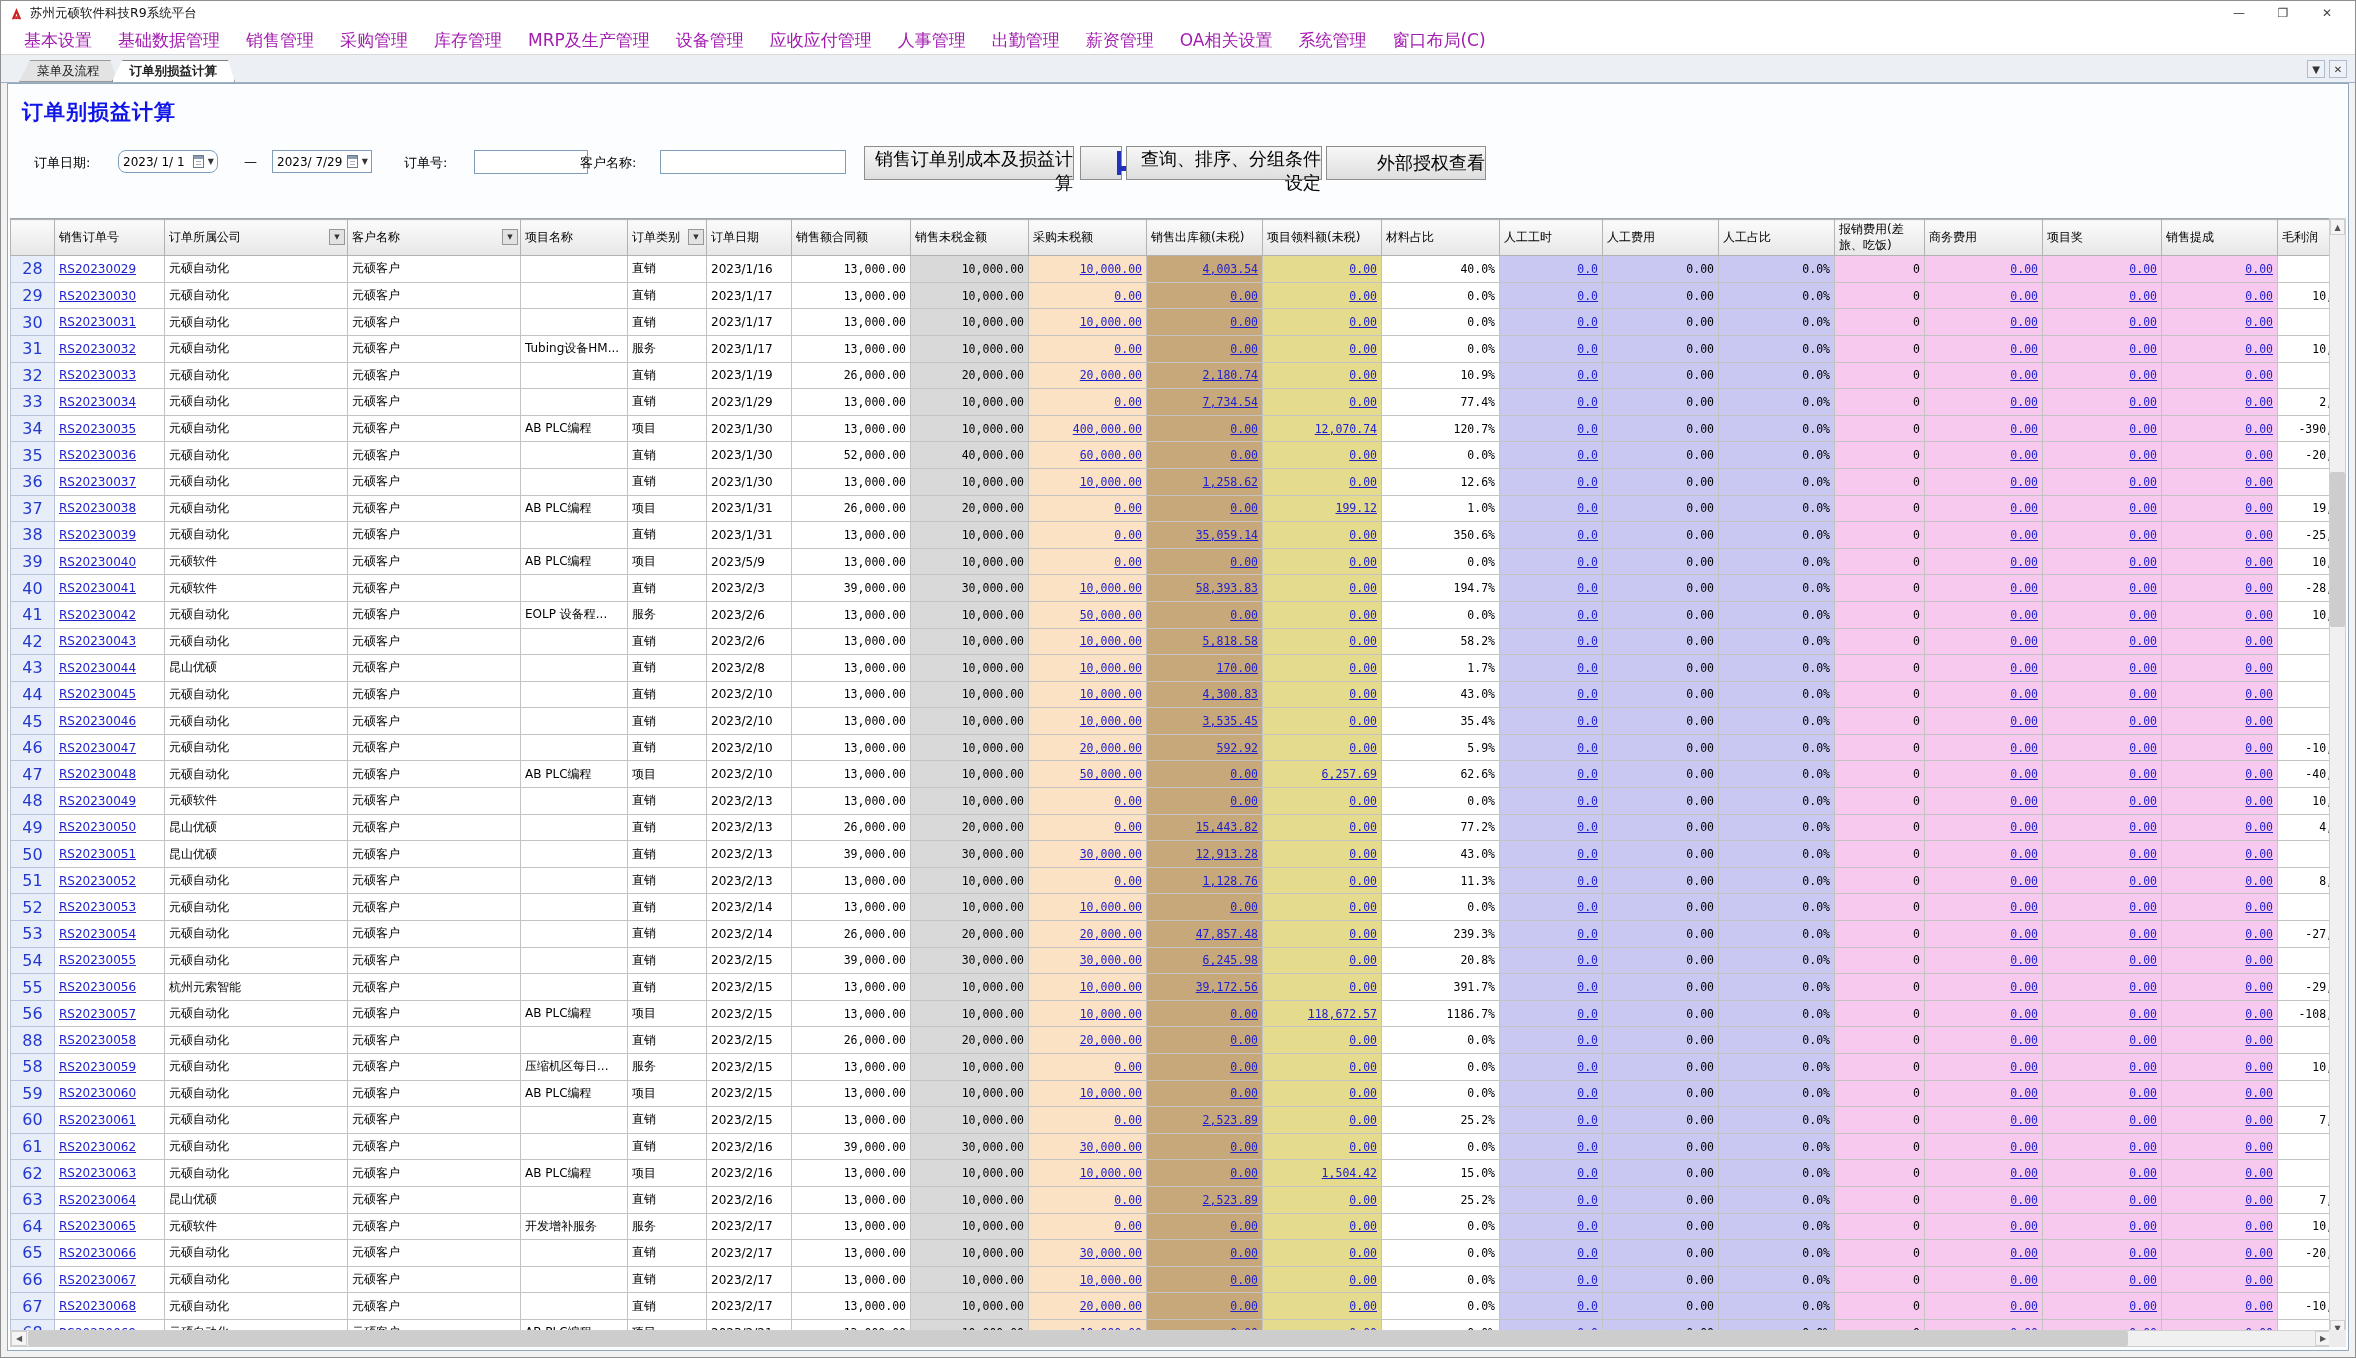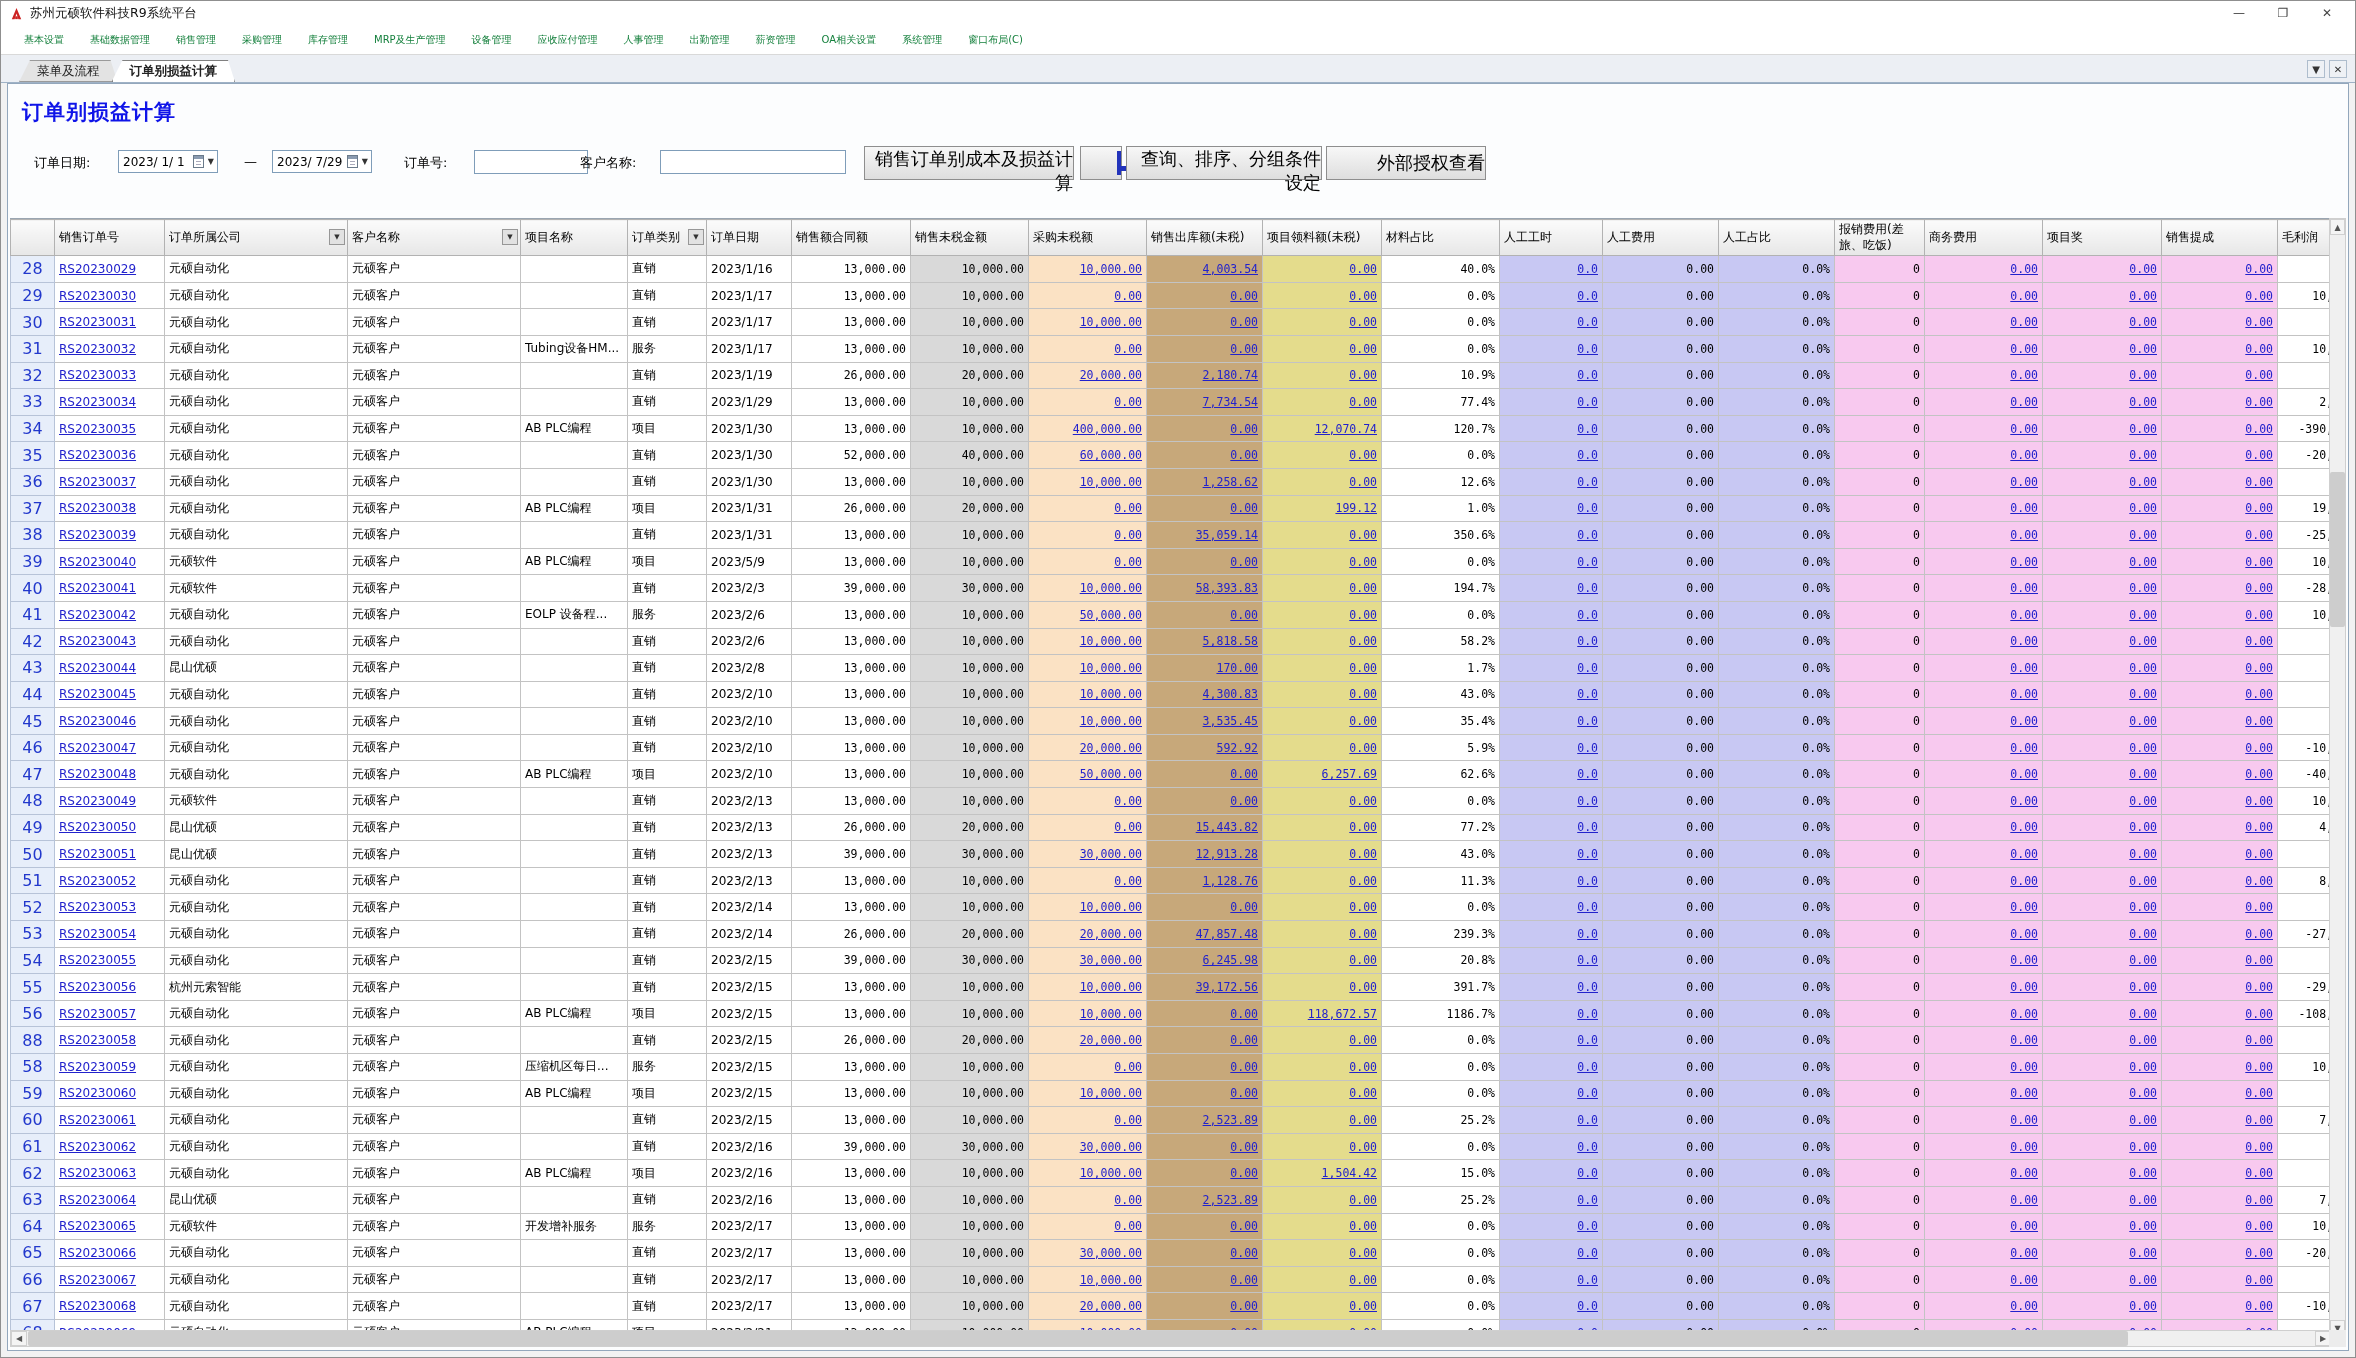--- a/index.html
+++ b/index.html
@@ -9,21 +9,21 @@
 
   
   .titlebar { height:24px; background:#ffffff; display:flex; align-items:center; padding:0 6px; }
   .logo { width:15px; height:15px; margin:0 6px 0 2px; flex:0 0 auto; }
   .title-text { font-size:12.5px; color:#111; }
   .win-controls { margin-left:auto; display:flex; }
   .win-btn { width:44px; height:22px; text-align:center; line-height:22px; font-size:12px; color:#444; cursor:default; }
 
   
   .menubar { height:30px; background:#ffffff; display:flex; align-items:center; padding:0 10px; border-bottom:1px solid #d9d9d9; }
-  .menu-item { padding:0 13px; font-size:10px; color:#15803d; height:24px; line-height:24px; }
+  .menu-item { padding:0 13px; font-size:17px; color:#a21caf; height:24px; line-height:24px; }
 
   
   .tabstrip { height:28px; background:#eceff4; position:relative; display:flex; align-items:flex-end; padding-left:18px; border-bottom:1px solid #9fb2c6; }
   .tab { height:22px; line-height:21px; padding:0 18px; font-size:12.5px; color:#222; background:#e3e3e3;
          clip-path:polygon(11px 0, calc(100% - 7px) 0, 100% 100%, 0 100%); margin-right:-6px; box-shadow:inset 0 0 0 1px #9a9a9a; }
   .tab.active { background:#ffffff; font-weight:bold; z-index:2; box-shadow:inset 0 1px 0 #808080, inset 1px 0 0 #808080, inset -1px 0 0 #808080; }
   .tabstrip-btns { position:absolute; right:8px; top:5px; display:flex; gap:4px; }
   .strip-btn { width:18px; height:18px; font-size:10px; line-height:17px; text-align:center; color:#333; background:#eef1f5; border:1px solid #aebdcd; }
 
   
@@ -118,21 +118,21 @@
       <span class="strip-btn">▼</span>
       <span class="strip-btn">✕</span>
     </div>
   </div>
 
   <div class="panel">
     <div class="page-title">订单别损益计算</div>
 
     <div class="filter-row">
       <span class="f-label" style="left:26px;">订单日期:</span>
-      <div class="datebox" style="left:110px;">
+      <div class="datebox" style="left:110px;border-radius:8px;">
         <span class="dtext">2023/ 1/ 1</span>
         <span class="cal-icon"></span>
         <span class="dd-arrow">▼</span>
       </div>
       <span class="f-label" style="left:236px;">—</span>
       <div class="datebox" style="left:264px;">
         <span class="dtext">2023/ 7/29</span>
         <span class="cal-icon"></span>
         <span class="dd-arrow">▼</span>
       </div>

